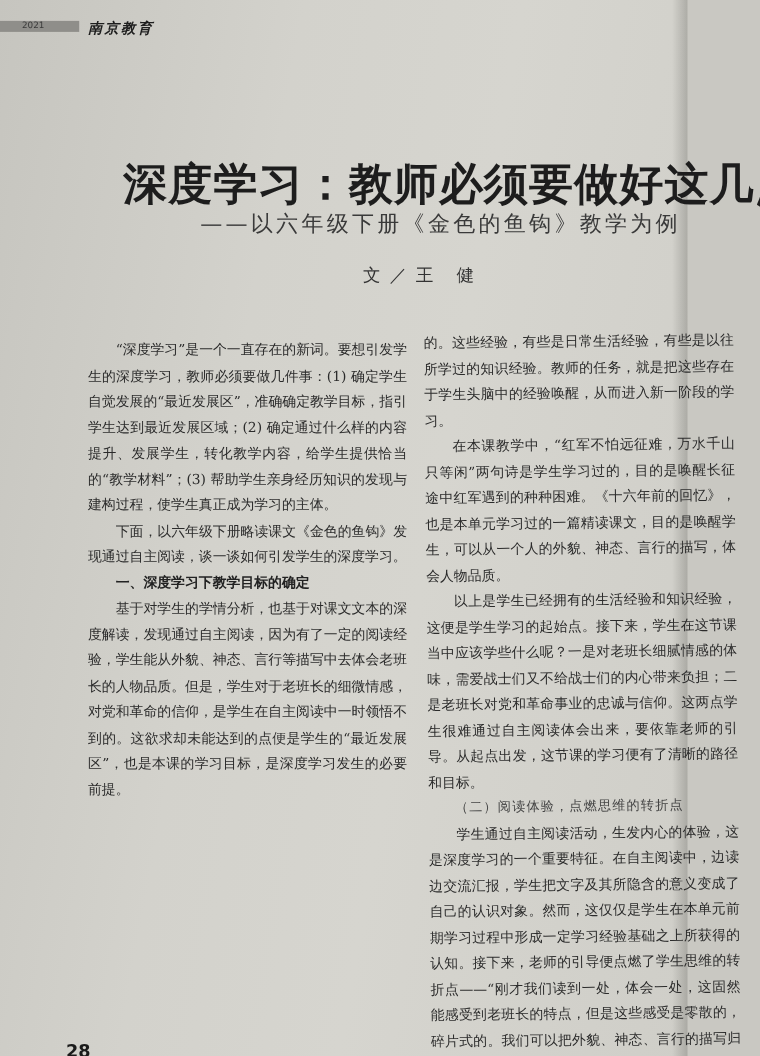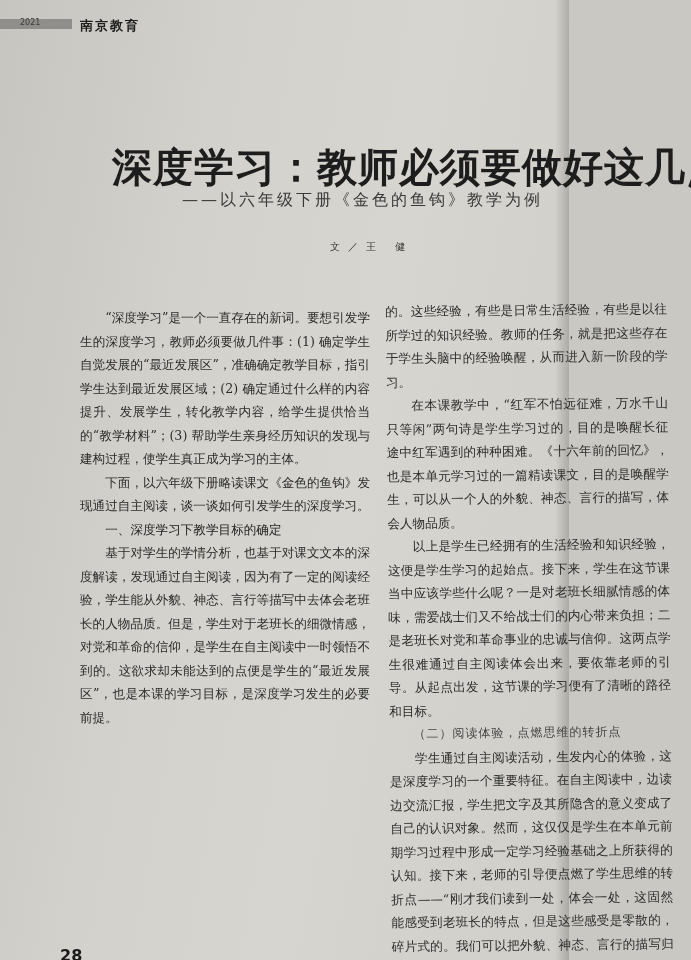--- a/index.html
+++ b/index.html
@@ -4,62 +4,63 @@
 <style>
   html, body { margin: 0; padding: 0; }
   body {
     width: 691px; height: 960px; overflow: hidden;
     background: #c9c8c2;
     font-family: "DejaVu Serif", "Liberation Serif", serif;
     color: #2a2a2a;
     position: relative;
   }
   .page {
-    position: absolute; left: 0; top: 0; width: 569px; height: 960px;
+    position: absolute; left: 0; top: 0; width: 625px; height: 960px;
     background: linear-gradient(100deg, #c6c5bf 0%, #d3d2cc 35%, #d6d5cf 60%, #cfcec8 100%);
   }
   .spine-shadow {
     position: absolute; right: 0; top: 0; width: 14px; height: 960px;
     background: linear-gradient(90deg, rgba(0,0,0,0) 0%, rgba(60,60,55,0.25) 100%);
   }
   .header-bar {
     position: absolute; left: 0; top: 19px; width: 72px; height: 10px;
     background: #8f8e8a;
   }
   .header-year {
     position: absolute; left: 20px; top: 18px; font-size: 8px;
     font-family: "DejaVu Sans", sans-serif; color: #3a3a3a;
   }
   .header-journal {
     position: absolute; left: 80px; top: 17px; font-size: 13px; font-weight: bold;
     letter-spacing: 2px; color: #1e1e1e;
     font-family: "DejaVu Sans", sans-serif;
+    font-style: italic;
   }
   .title {
     position: absolute; left: 112px; top: 140px; width: 520px;
     font-size: 40px; font-weight: bold; letter-spacing: 1px; color: #1d1d1d;
     white-space: nowrap;
   }
   .subtitle {
     position: absolute; left: 182px; top: 190px;
-    font-size: 16px; letter-spacing: 3px; color: #3a3a3a; white-space: nowrap;
+    font-size: 20px; letter-spacing: 3px; color: #3a3a3a; white-space: nowrap;
   }
   .author {
-    position: absolute; left: 330px; top: 240px; font-size: 10px; letter-spacing: 8px;
+    position: absolute; left: 330px; top: 240px; font-size: 16px; letter-spacing: 8px;
     color: #333; white-space: nowrap;
   }
   .col {
     position: absolute; top: 306px; font-size: 12.6px; line-height: 23.5px;
     color: #2b2b2b; text-align: justify;
   }
   .col-left { left: 80px; width: 290px; }
   .col-right { left: 385px; width: 282px; top: 300px; transform: rotate(-0.6deg); transform-origin: left top; }
   .col p { margin: 0; text-indent: 2em; }
   .col h3 {
-    margin: 0; font-size: 12.6px; font-weight: normal; text-indent: 2em;
+    margin: 0; font-size: 12.6px; font-weight: bold; text-indent: 2em;
     font-family: "DejaVu Sans", sans-serif; color: #222;
   }
   .col h4 {
     margin: 0; font-size: 12px; font-weight: normal; text-indent: 2em;
     font-family: "DejaVu Sans", sans-serif; color: #444; letter-spacing: 1px;
   }
   .page-number {
     position: absolute; left: 60px; top: 946px; font-size: 16px; font-weight: bold;
     font-family: "DejaVu Sans", sans-serif; color: #1a1a1a;
   }

